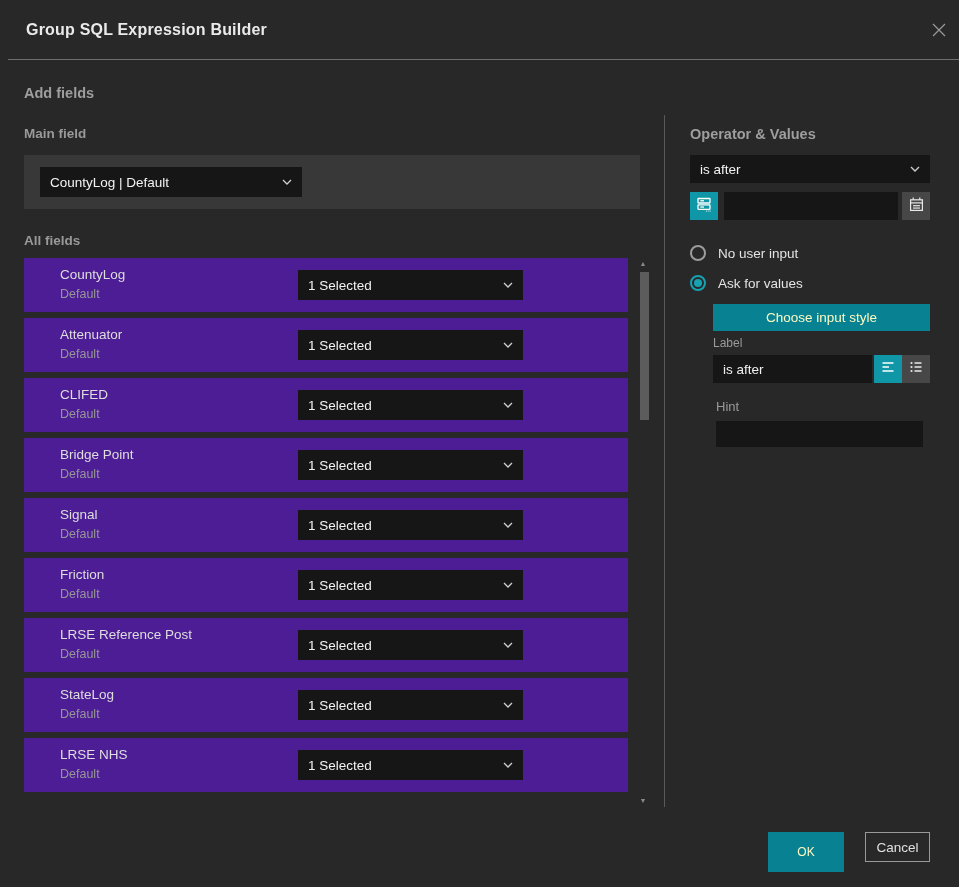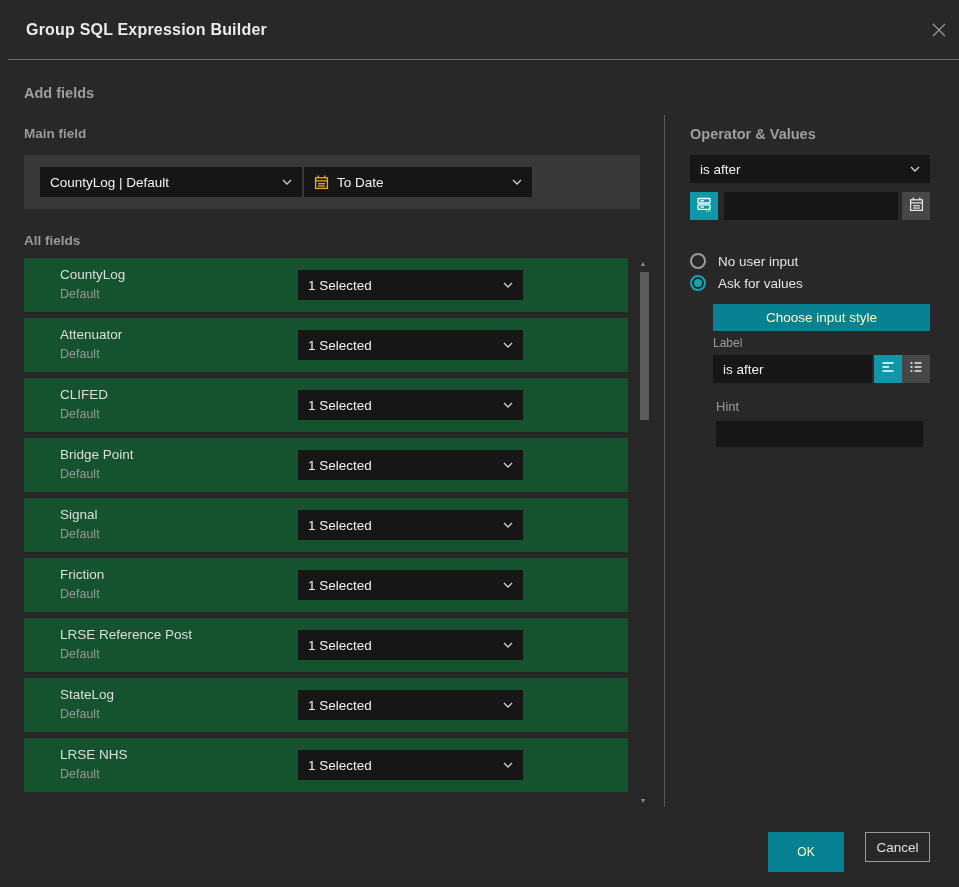--- a/index.html
+++ b/index.html
@@ -28,21 +28,21 @@
   .panel{background:#383838;}
   .select{
     background:#161616;height:30px;display:flex;align-items:center;
     padding:0 10px;color:#f2f2f2;font-size:13.5px;cursor:pointer;
   }
   .select .grow{flex:1;}
   .select .cal{margin-right:8px;display:flex;}
   .chev{display:flex;flex:none;}
 
   
-  .row{position:relative;width:604px;height:54px;background:#14532d;margin-bottom:6px;}
+  .row{position:relative;width:604px;height:54px;background:#4c1d95;margin-bottom:6px;}
   .row .fname{position:absolute;left:36px;top:9px;font-size:13.5px;color:#dedede;}
   .row .fsub{position:absolute;left:36px;top:29px;font-size:12.5px;color:#979797;}
   .row .select{position:absolute;left:274px;top:12px;width:205px;}
 
   
   .sbar{left:636px;top:258px;width:14px;height:548px;}
   .sbar .arr{position:absolute;left:0;width:14px;text-align:center;color:#8a8a8a;font-size:7px;line-height:7px;cursor:pointer;}
   .sbar .thumb{position:absolute;left:4px;top:14px;width:9px;height:148px;background:#5c5c5c;cursor:pointer;}
 
   .vdivider{left:664px;top:115px;width:1px;height:692px;background:#595959;}
@@ -81,41 +81,23 @@
     <svg width="18" height="18" viewBox="0 0 18 18">
         <path d="M3 3 L15 15 M15 3 L3 15" stroke="#9a9a9a" stroke-width="1.2" fill="none"></path>
       </svg>
   </div>
 </div>
 
 <div class="abs h-lg" style="left:24px;top:85px;">Add fields</div>
 
 <div class="abs h-sm" style="left:24px;top:126px;">Main field</div>
 
-<div class="abs panel" style="left:24px;top:155px;width:616px;height:54px;display:flex;align-items:center;gap:2px;padding-left:16px;">
+<div class="abs panel" style="left:24px;top:155px;width:616px;height:54px;display:flex;align-items:center;gap:24px;padding-left:16px;">
   <div class="select" style="width:242px;">
     <span class="grow">CountyLog | Default</span>
-    <span class="chev">
-      <svg width="10" height="6" viewBox="0 0 10 6">
-          <path d="M1 1 L5 5 L9 1" stroke="#cfcfcf" stroke-width="1.3" fill="none"></path>
-        </svg>
-    </span>
-  </div>
-  <div class="select" style="width:208px;">
-    <span class="cal">
-      <svg width="15" height="15" viewBox="0 0 16 16" fill="none" stroke="#e8ae1b" stroke-width="1.4">
-        <rect x="1.7" y="3" width="12.6" height="11.3"></rect>
-        <line x1="4.5" y1="0.5" x2="4.5" y2="3.2"></line>
-          <line x1="11.5" y1="0.5" x2="11.5" y2="3.2"></line>
-        <line x1="1.7" y1="6.3" x2="14.3" y2="6.3"></line>
-        <line x1="4.3" y1="9.3" x2="11.7" y2="9.3"></line>
-          <line x1="4.3" y1="11.8" x2="11.7" y2="11.8"></line>
-      </svg>
-    </span>
-    <span class="grow">To Date</span>
     <span class="chev">
       <svg width="10" height="6" viewBox="0 0 10 6">
           <path d="M1 1 L5 5 L9 1" stroke="#cfcfcf" stroke-width="1.3" fill="none"></path>
         </svg>
     </span>
   </div>
 </div>
 
 <div class="abs h-sm" style="left:24px;top:233px;">All fields</div>
 
@@ -279,21 +261,21 @@
       <rect x="1.7" y="3" width="12.6" height="11.3"></rect>
       <line x1="4.5" y1="0.5" x2="4.5" y2="3.2"></line>
         <line x1="11.5" y1="0.5" x2="11.5" y2="3.2"></line>
       <line x1="1.7" y1="6.3" x2="14.3" y2="6.3"></line>
       <line x1="4.3" y1="9.3" x2="11.7" y2="9.3"></line>
         <line x1="4.3" y1="11.8" x2="11.7" y2="11.8"></line>
     </svg>
   </span>
 </div>
 
-<div class="abs radio-row" style="left:690px;top:253px;">
+<div class="abs radio-row" style="left:690px;top:245px;">
   <span class="radio"></span>
   <span class="radio-label">No user input</span>
 </div>
 
 <div class="abs radio-row" style="left:690px;top:275px;">
   <span class="radio on"></span>
   <span class="radio-label">Ask for values</span>
 </div>
 
 <div class="abs btn primary" style="left:713px;top:304px;width:217px;height:27px;">Choose input style</div>

